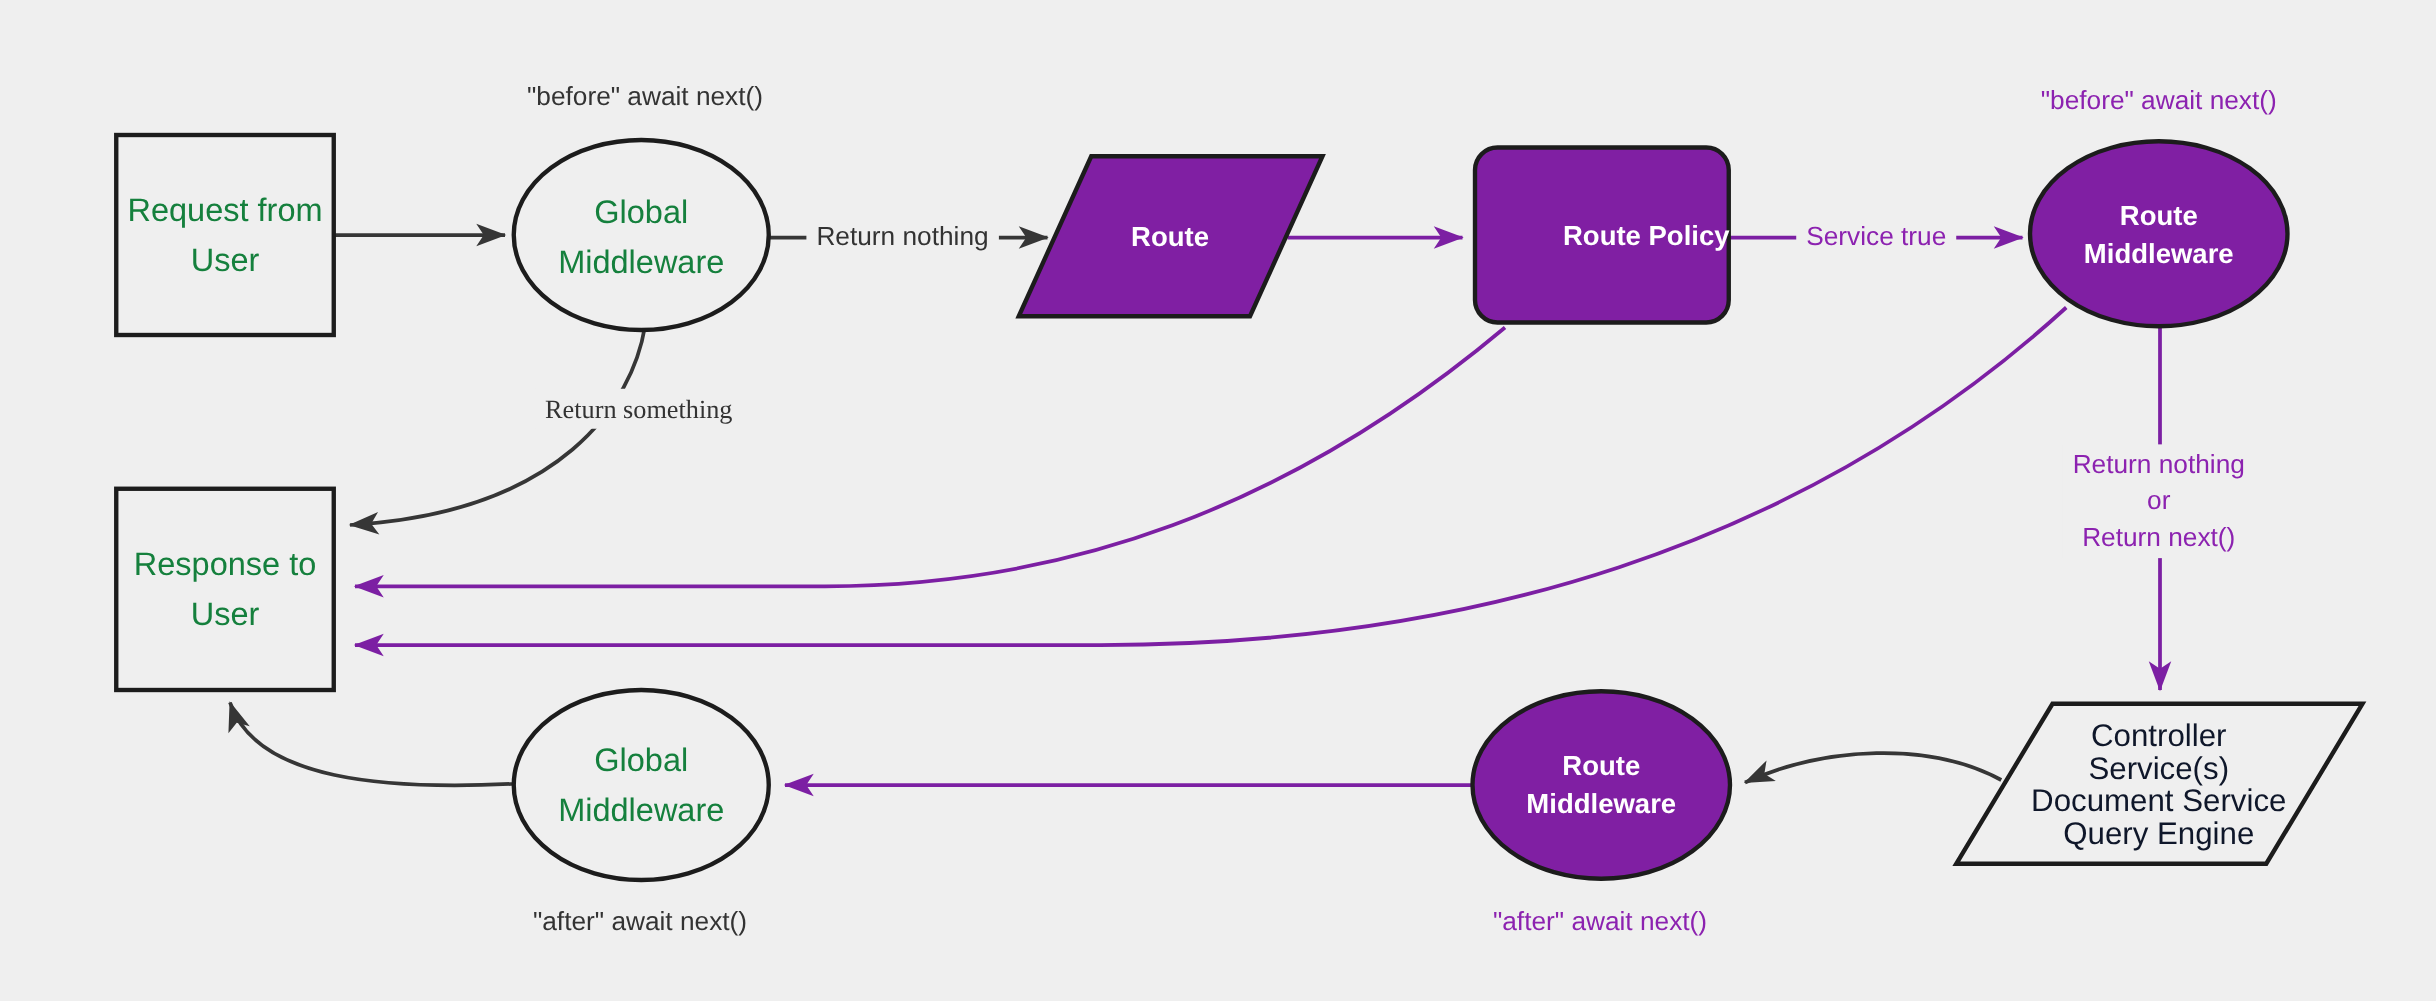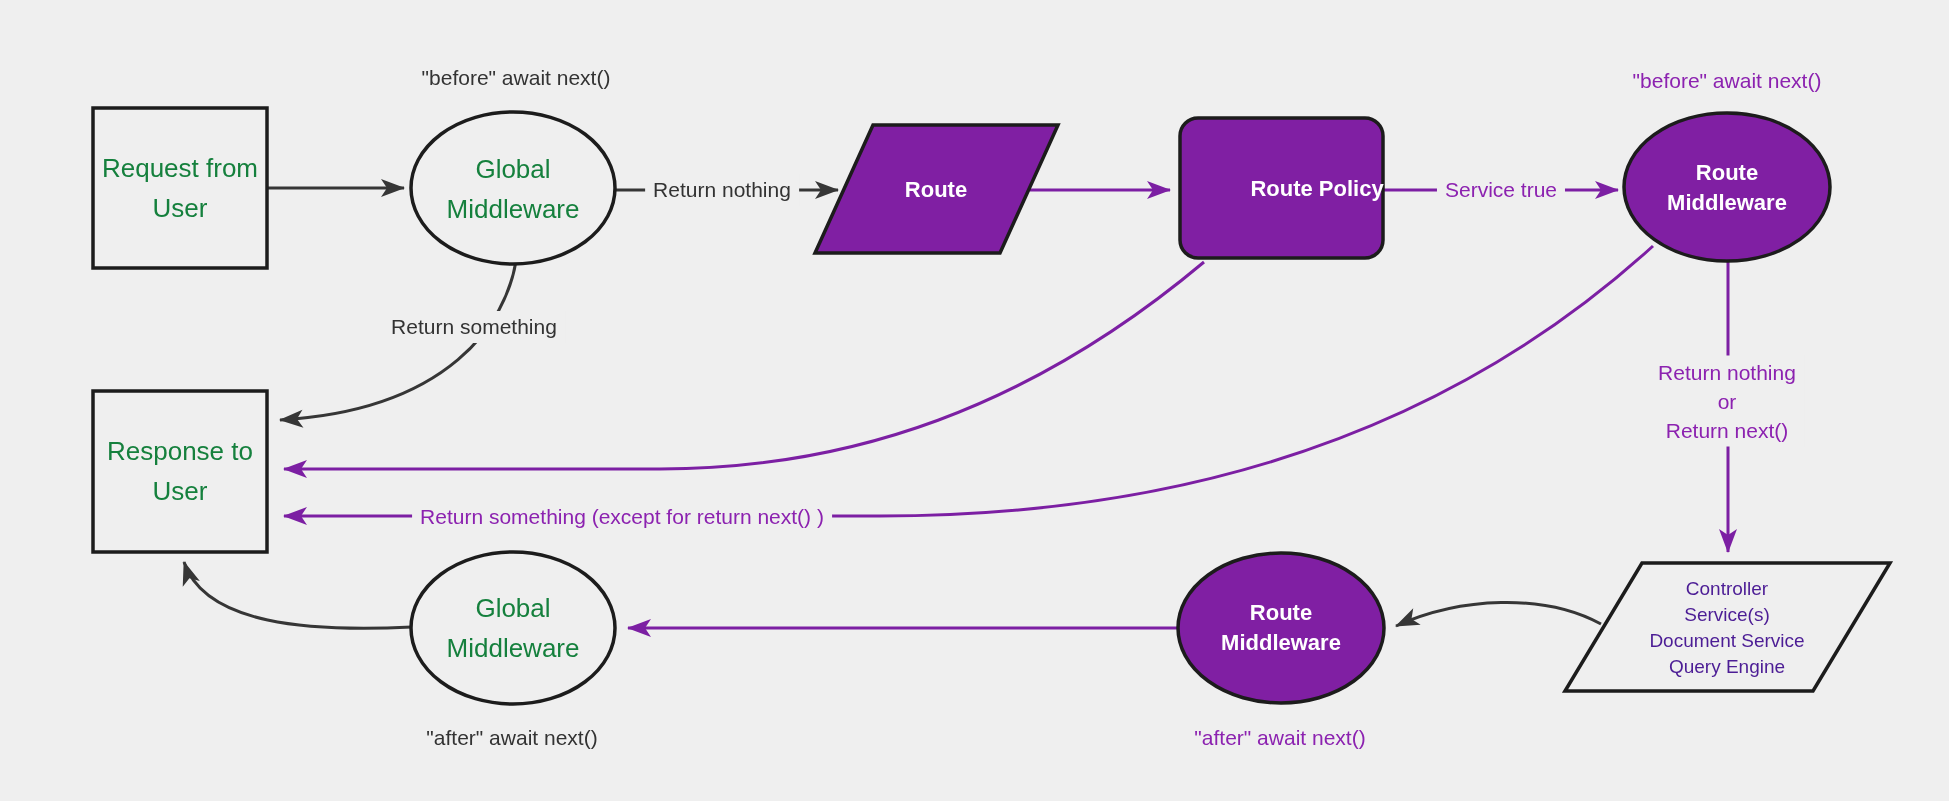--- a/index.html
+++ b/index.html
@@ -14,21 +14,21 @@
   .lbl{
     position:absolute;
     transform:translate(-50%,-50%);
     text-align:center;
     white-space:pre-line;
     line-height:28px;
     pointer-events:none;
   }
   .node-lbl{font-size:26px;color:#15803d;line-height:40px;}
   .node-lbl.bold{font-weight:bold;color:#FFFFFF;font-size:22px;line-height:30px;}
-  .node-lbl.small{font-size:19px;line-height:26px;color:#4c1d95;}
+  .node-lbl.small{font-size:25px;line-height:26px;color:#0f172a;}
   .edge-lbl{font-size:21px;color:#333333;}
   .edge-lbl.mask{background:#EFEFEF;padding:2px 8px;}
   .edge-lbl.purple{color:#8C22B0;}
   .edge-lbl.triple{line-height:29px;}
 </style>
 </head>
 <body>
 
 <div class="diagram">
 
@@ -81,21 +81,20 @@
 Query Engine</div>
   <div class="lbl node-lbl bold" style="left:1281px;top:628px;">Route
 Middleware</div>
   <div class="lbl node-lbl" style="left:513px;top:628px;">Global
 Middleware</div>
 
   <div class="lbl edge-lbl" style="left:516px;top:78px;">"before" await next()</div>
   <div class="lbl edge-lbl purple" style="left:1727px;top:81px;">"before" await next()</div>
   <div class="lbl edge-lbl mask" style="left:722px;top:190px;">Return nothing</div>
   <div class="lbl edge-lbl mask purple" style="left:1501px;top:190px;">Service true</div>
-  <div class="lbl edge-lbl mask" style="left:474px;top:327px;">Return something</div>
-  <div class="lbl edge-lbl mask purple" style="left:622px;top:517px;">Return something (except for return next() )</div>
+  <div class="lbl edge-lbl mask" style="left:511px;top:327px;font-family:Liberation Serif, serif;">Return something</div>
   <div class="lbl edge-lbl mask purple triple" style="left:1727px;top:401px;">Return nothing
 or
 Return next()</div>
   <div class="lbl edge-lbl purple" style="left:1280px;top:738px;">"after" await next()</div>
   <div class="lbl edge-lbl" style="left:512px;top:738px;">"after" await next()</div>
 
 </div>
 
 </body></html>

